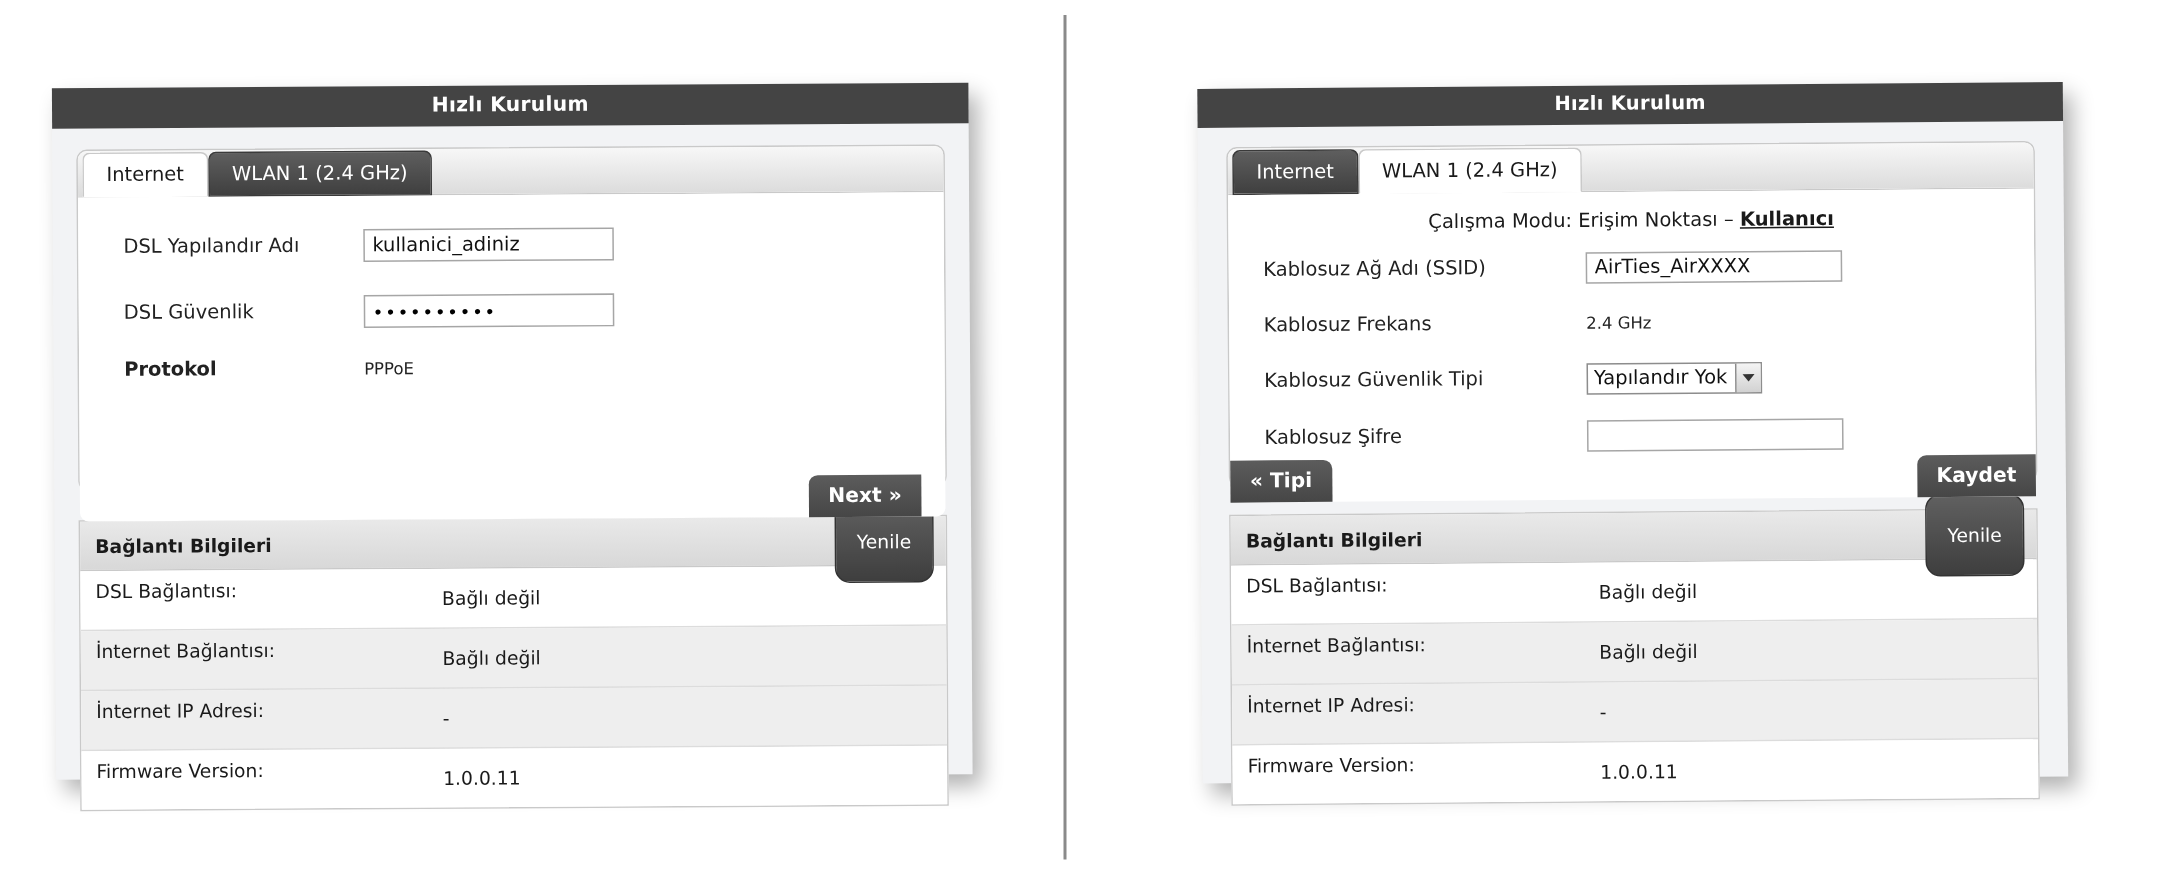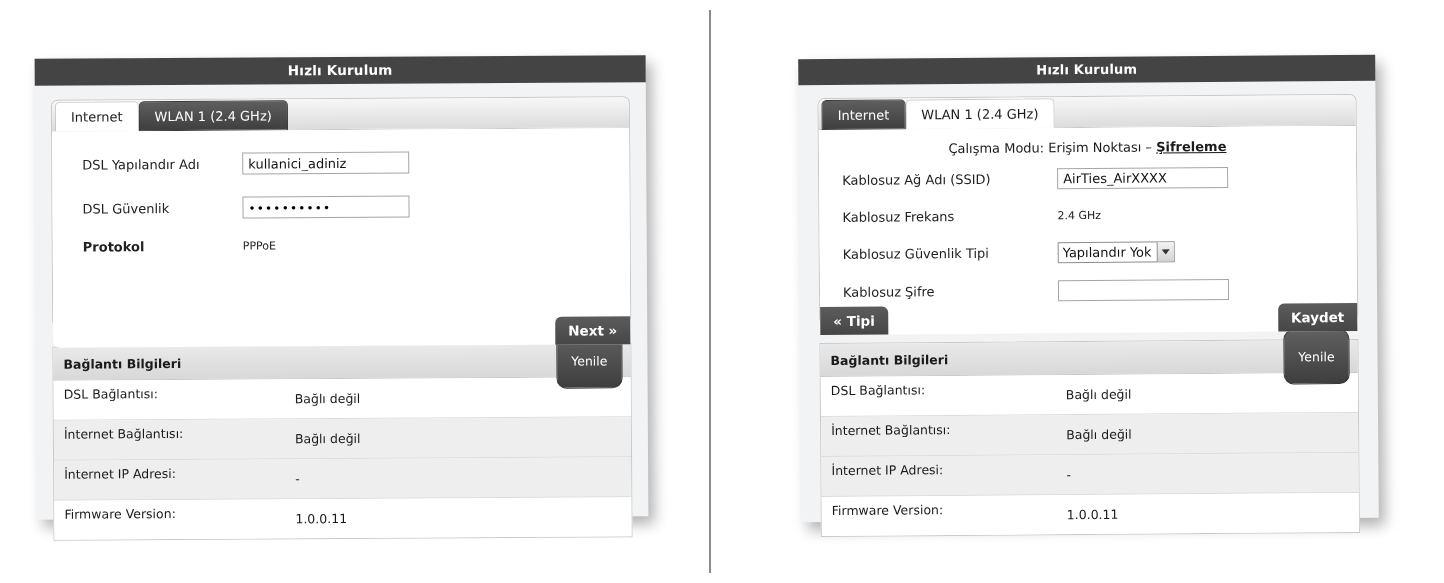--- a/index.html
+++ b/index.html
@@ -216,21 +216,21 @@
           <div class="textbox" style="width:167px; height:22px; line-height:18px;">
             <span class="dots">••••••••••</span>
           </div>
         </div>
 
         <div class="frow" style="margin:0 0 0 30px;">
           <div class="flabel" style="width:160px;font-weight:bold;">Protokol</div>
           <div class="fvalue">PPPoE</div>
         </div>
 
-        <div class="tabbtn br" style="right:0; bottom:0;">Next »</div>
+        <div class="tabbtn br" style="right:16px; bottom:0;">Next »</div>
       </div>
     </div>
 
     <div class="infobox" style="margin-top:19px;">
       <div class="infohead">
         <span class="title">Bağlantı Bilgileri</span>
         <button class="btn-refresh">Yenile</button>
       </div>
 
       <div class="inforow odd">
@@ -262,21 +262,21 @@
 
     <div class="tabpanel" style="height:225px;">
       <div class="tabstrip">
         <div class="tab inactive">Internet</div>
         <div class="tab active">WLAN 1 (2.4 GHz)</div>
       </div>
 
       <div class="tabcontent" style="height:193px; padding:12px 0 0 0;">
 
         <div class="modeline" style="margin:0 0 13px 0;">
-          <span>Çalışma Modu: Erişim Noktası – </span><a href="#">Şifreleme</a>
+          <span>Çalışma Modu: Erişim Noktası – </span><a href="#">Kullanıcı</a>
         </div>
 
         <div class="frow" style="margin:0 0 19px 23px;">
           <div class="flabel" style="width:215px;">Kablosuz Ağ Adı (SSID)</div>
           <input class="textbox" type="text" style="width: 171px; height: 21px;" value="AirTies_AirXXXX">
         </div>
 
         <div class="frow" style="margin:0 0 19px 23px;">
           <div class="flabel" style="width:215px;">Kablosuz Frekans</div>
           <div class="fvalue">2.4 GHz</div>

